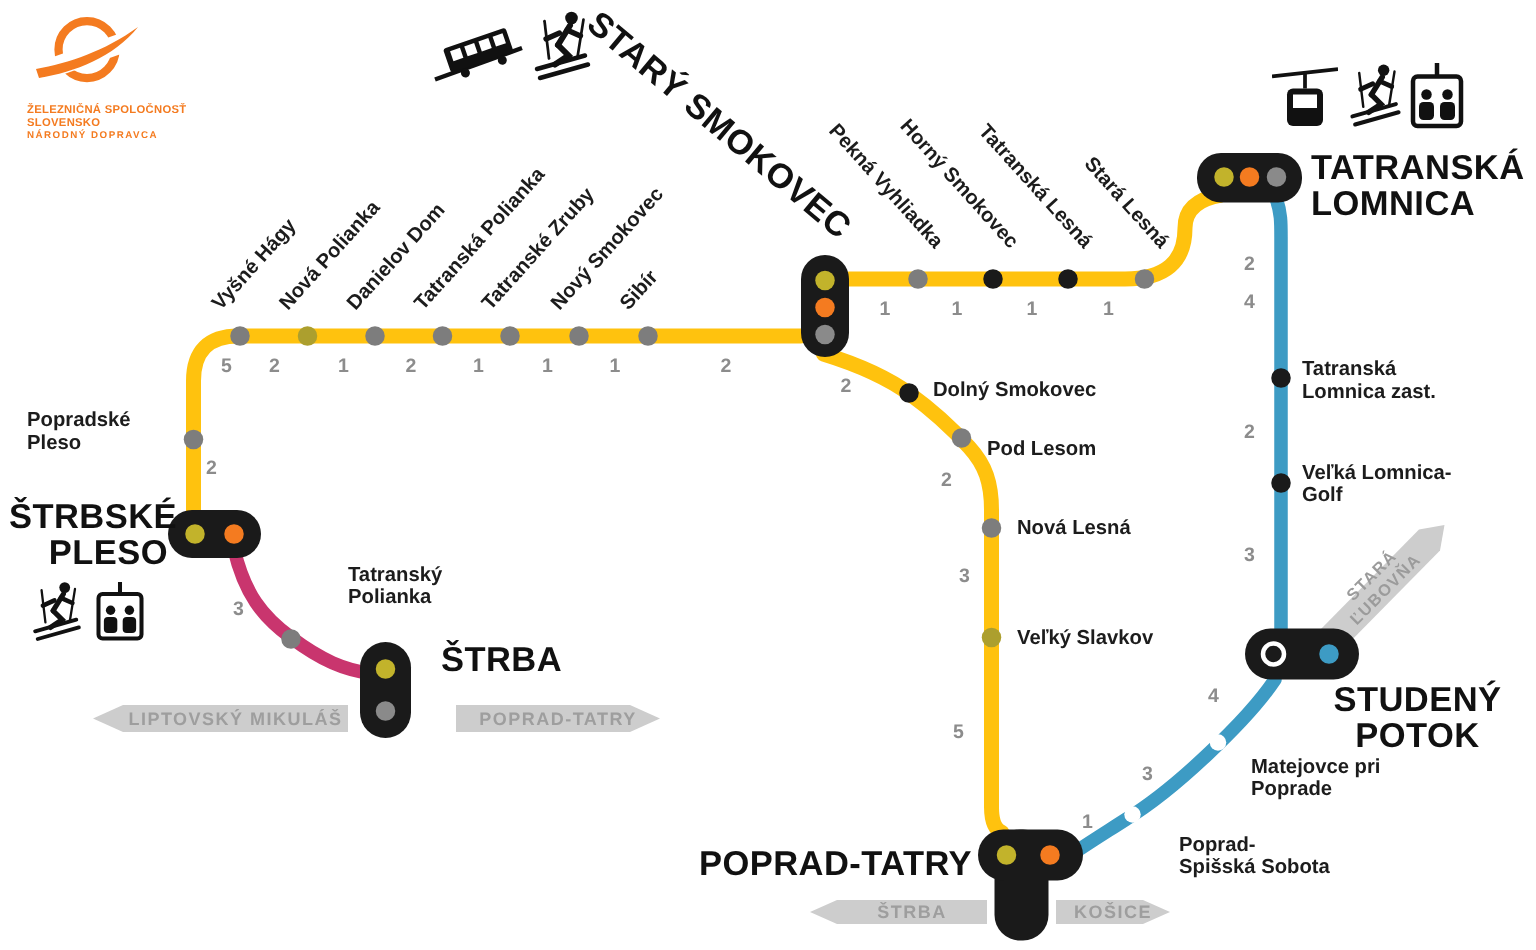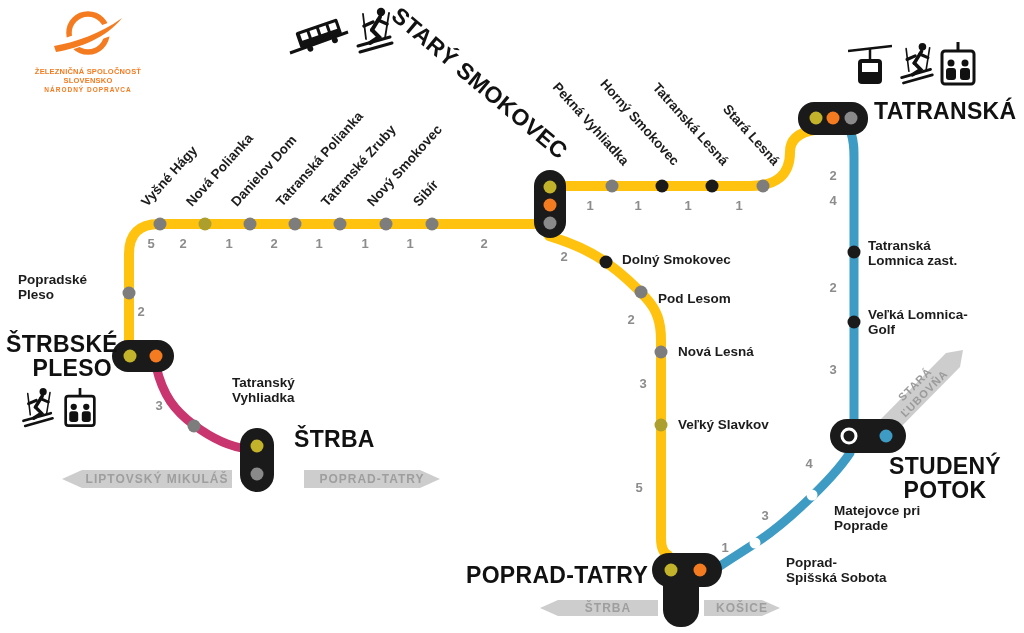--- a/index.html
+++ b/index.html
@@ -12,21 +12,21 @@
         white-space:nowrap;transform-origin:0 100%;transform:rotate(-48deg);}
   .elab{position:absolute;top:152px;height:17px;line-height:17px;font-weight:700;font-size:13.5px;color:#1c1c1c;
         white-space:nowrap;transform-origin:100% 100%;transform:rotate(48deg);text-align:right;}
   .sslab{position:absolute;right:468px;top:138px;height:26px;line-height:26px;white-space:nowrap;
          transform-origin:100% 100%;transform:rotate(40deg);}
   .num{position:absolute;width:22px;text-align:center;font-weight:700;font-size:13px;color:#8C8C8C;}
   .arrtxt{position:absolute;height:18px;line-height:18px;font-weight:700;font-size:12px;color:#9E9E9E;
           text-align:center;letter-spacing:1px;white-space:nowrap;}
   .icon{position:absolute;}
   .two div{white-space:nowrap;}
-  .logo{position:absolute;left:18px;top:8px;width:140px;text-align:center;color:#F47B20;}
+  .logo{position:absolute;left:18px;top:8px;width:140px;color:#F47B20;}
   .logo .l1{font-size:7.5px;font-weight:800;letter-spacing:.2px;margin-top:1px;}
   .logo .l2{font-size:6.5px;font-weight:700;letter-spacing:1px;margin-top:1px;}
 </style>
 </head>
 <body>
 
 <div id="map">
 
   <svg id="rails" width="1024" height="633" viewBox="0 0 1024 633">
 
@@ -204,20 +204,21 @@
       <circle cx="13" cy="21" r="3.5" fill="#111"></circle>
       <circle cx="27" cy="21" r="3.5" fill="#111"></circle>
       <rect x="8" y="26" width="10" height="12" rx="3" fill="#111"></rect>
       <rect x="22" y="26" width="10" height="12" rx="3" fill="#111"></rect>
     </svg>
   </div>
 
   <div class="sslab big">STARÝ SMOKOVEC</div>
   <div class="lab big two" style="left:874px;top:99px;">
     <div>TATRANSKÁ</div>
+    <div>LOMNICA</div>
   </div>
   <div class="lab big two" style="left:6px;top:332px;width:106px;text-align:right;">
     <div>ŠTRBSKÉ</div>
     <div>PLESO</div>
   </div>
   <div class="lab big" style="left:294px;top:427px;">ŠTRBA</div>
   <div class="lab big" style="left:466px;top:563px;width:180px;text-align:right;">POPRAD-TATRY</div>
   <div class="lab big two" style="left:882px;top:454px;width:126px;text-align:center;">
     <div>STUDENÝ</div>
     <div>POTOK</div>
@@ -239,21 +240,21 @@
   <div class="lab two" style="left:18px;top:272px;width:94px;text-align:left;">
     <div>Popradské</div>
     <div>Pleso</div>
   </div>
   <div class="lab" style="left:622px;top:252px;">Dolný Smokovec</div>
   <div class="lab" style="left:658px;top:291px;">Pod Lesom</div>
   <div class="lab" style="left:678px;top:344px;">Nová Lesná</div>
   <div class="lab" style="left:678px;top:417px;">Veľký Slavkov</div>
   <div class="lab two" style="left:201px;top:375px;margin-left:31px;">
     <div>Tatranský</div>
-    <div>Vyhliadka</div>
+    <div>Polianka</div>
   </div>
   <div class="lab two" style="left:868px;top:238px;">
     <div>Tatranská</div>
     <div>Lomnica zast.</div>
   </div>
   <div class="lab two" style="left:834px;top:503px;">
     <div>Matejovce pri</div>
     <div>Poprade</div>
   </div>
   <div class="lab two" style="left:868px;top:307px;">

